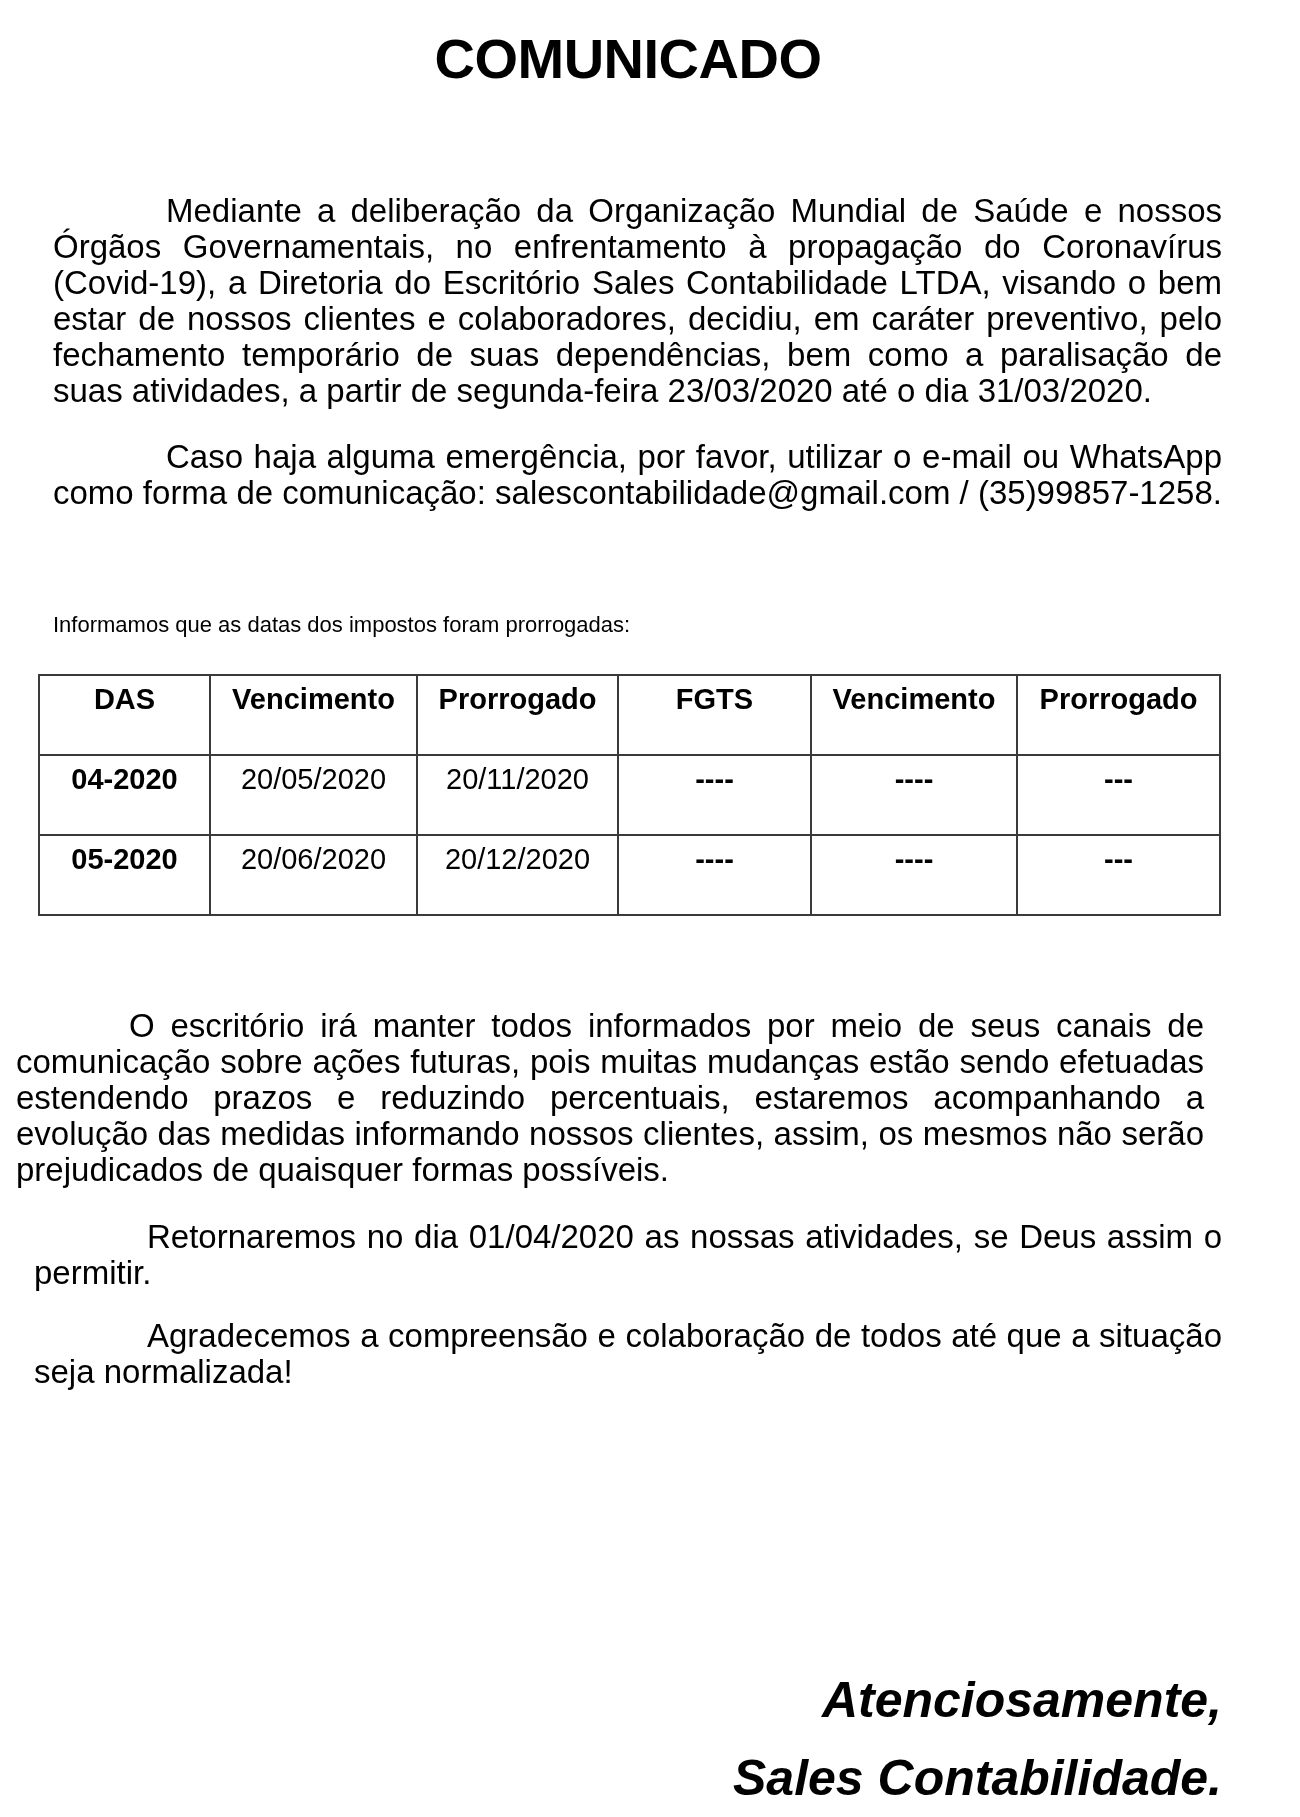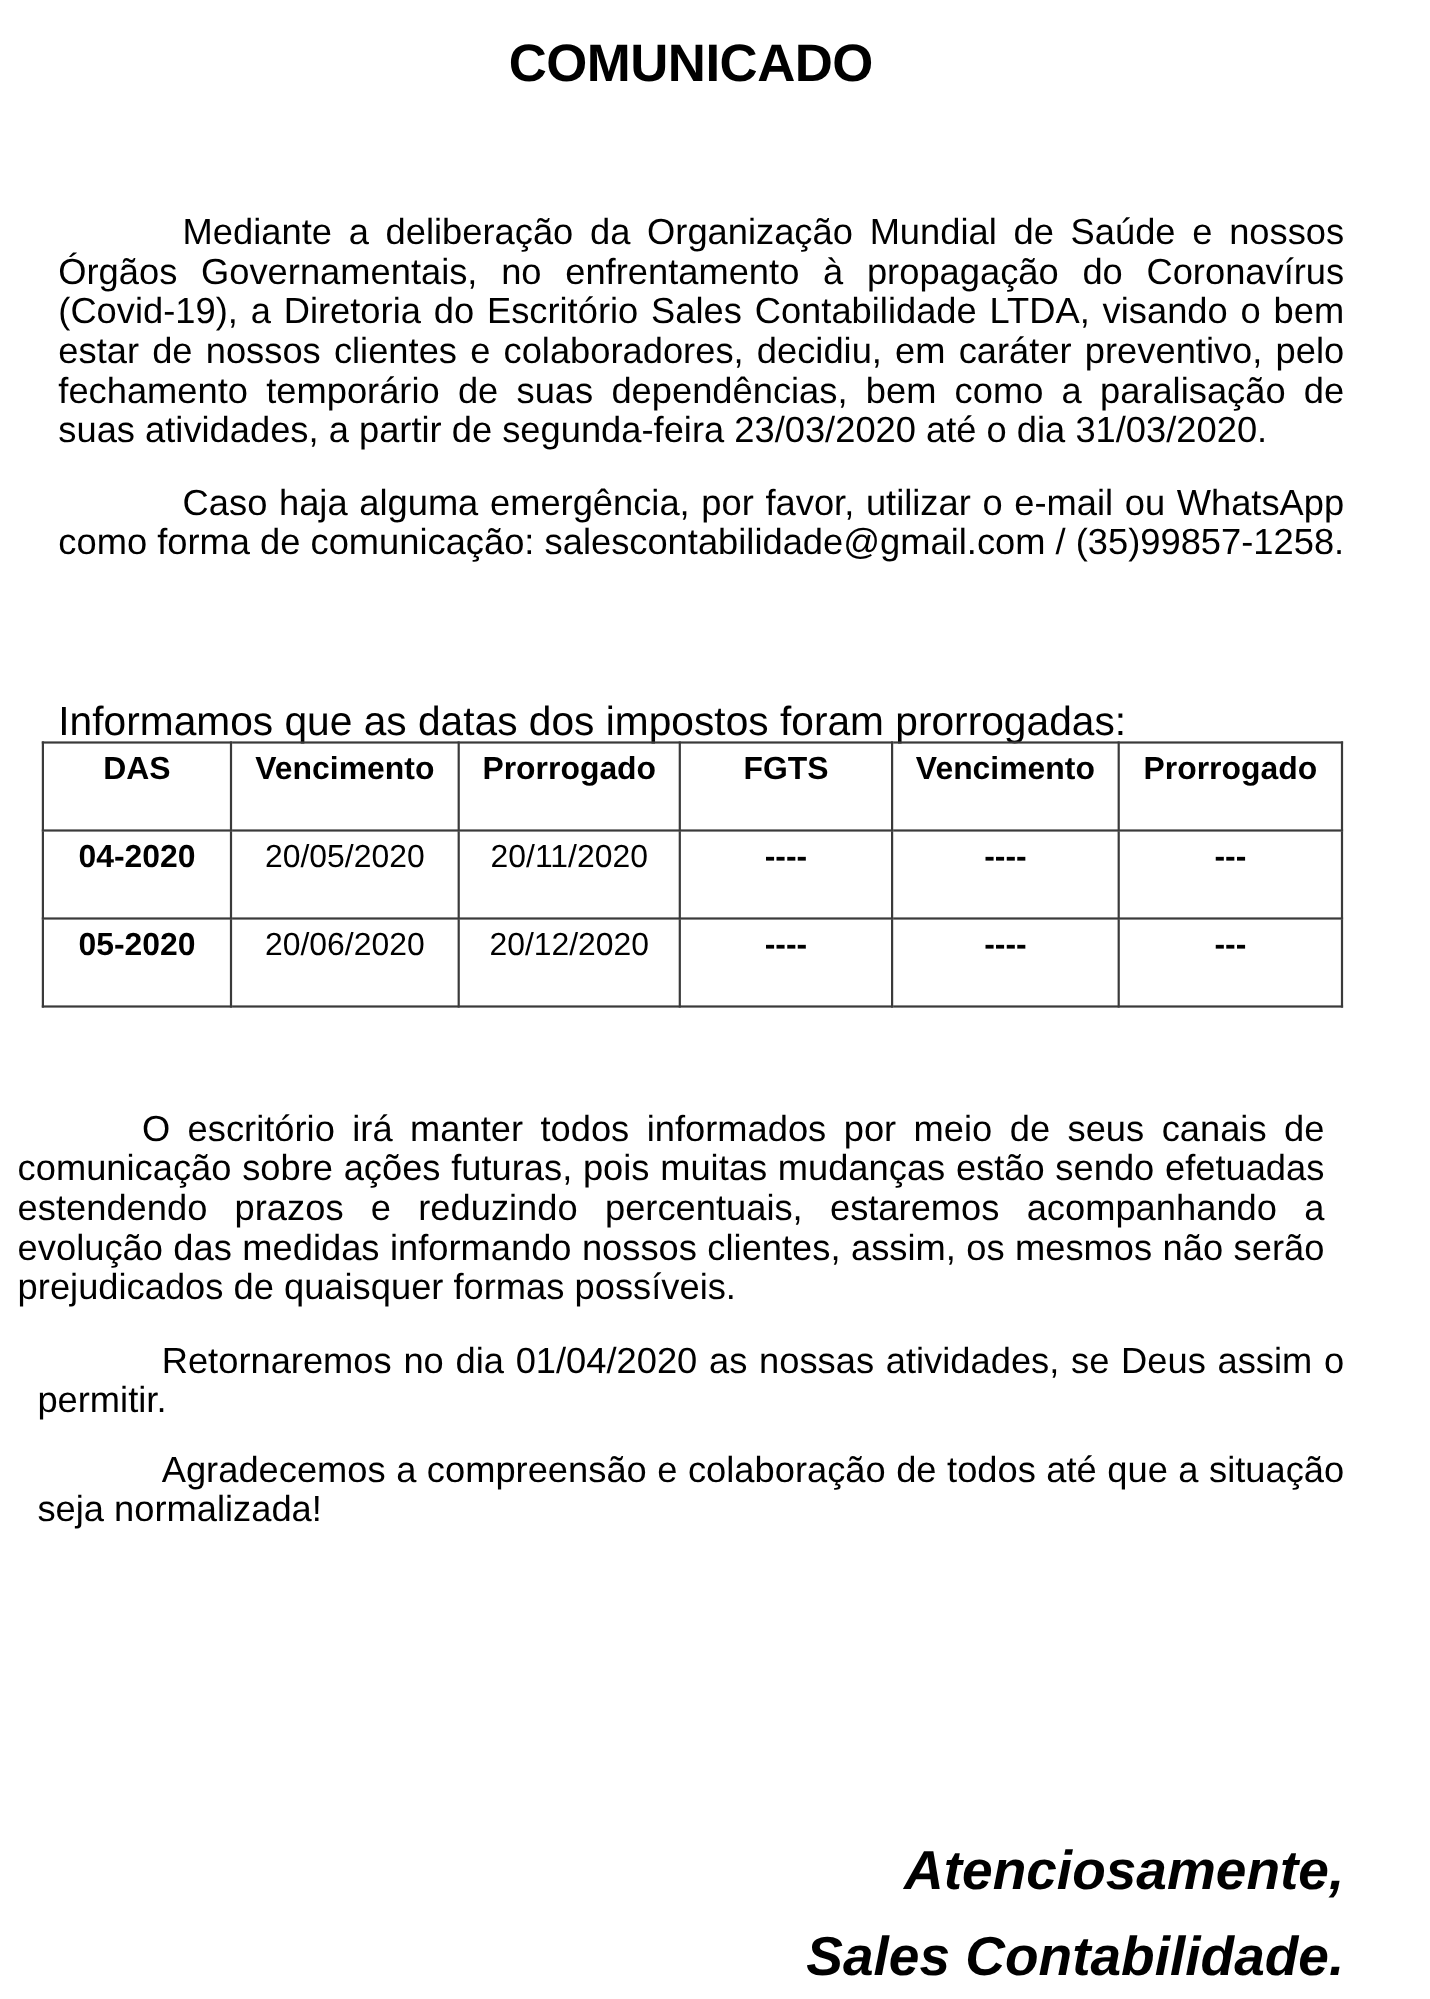--- a/index.html
+++ b/index.html
@@ -15,43 +15,43 @@
       font-family: "Liberation Sans", sans-serif;
       color: #000000;
     }
     .title {
       position: absolute;
       left: 0;
       width: 1256px;
       top: 22px;
       text-align: center;
       font-weight: bold;
-      font-size: 48px;
+      font-size: 56px;
       line-height: 74px;
       letter-spacing: -0.5px;
       margin: 0;
     }
     .para {
       position: absolute;
       font-size: 33px;
       line-height: 36px;
       text-align: justify;
       text-indent: 113px;
       margin: 0;
     }
     .p1 { left: 53px; width: 1169px; top: 193px; }
     .p2 { left: 53px; width: 1169px; top: 439px; }
     .p3 { left: 16px; width: 1188px; top: 1008px; }
     .p4 { left: 34px; width: 1188px; top: 1219px; }
     .p5 { left: 34px; width: 1188px; top: 1318px; }
     .intro {
       position: absolute;
       left: 53px;
-      top: 638px;
-      font-size: 37px;
+      top: 607px;
+      font-size: 22px;
       line-height: 36px;
       margin: 0;
     }
     table.taxes {
       position: absolute;
       left: 38px;
       top: 674px;
       width: 1181px;
       border-collapse: collapse;
       table-layout: fixed;

